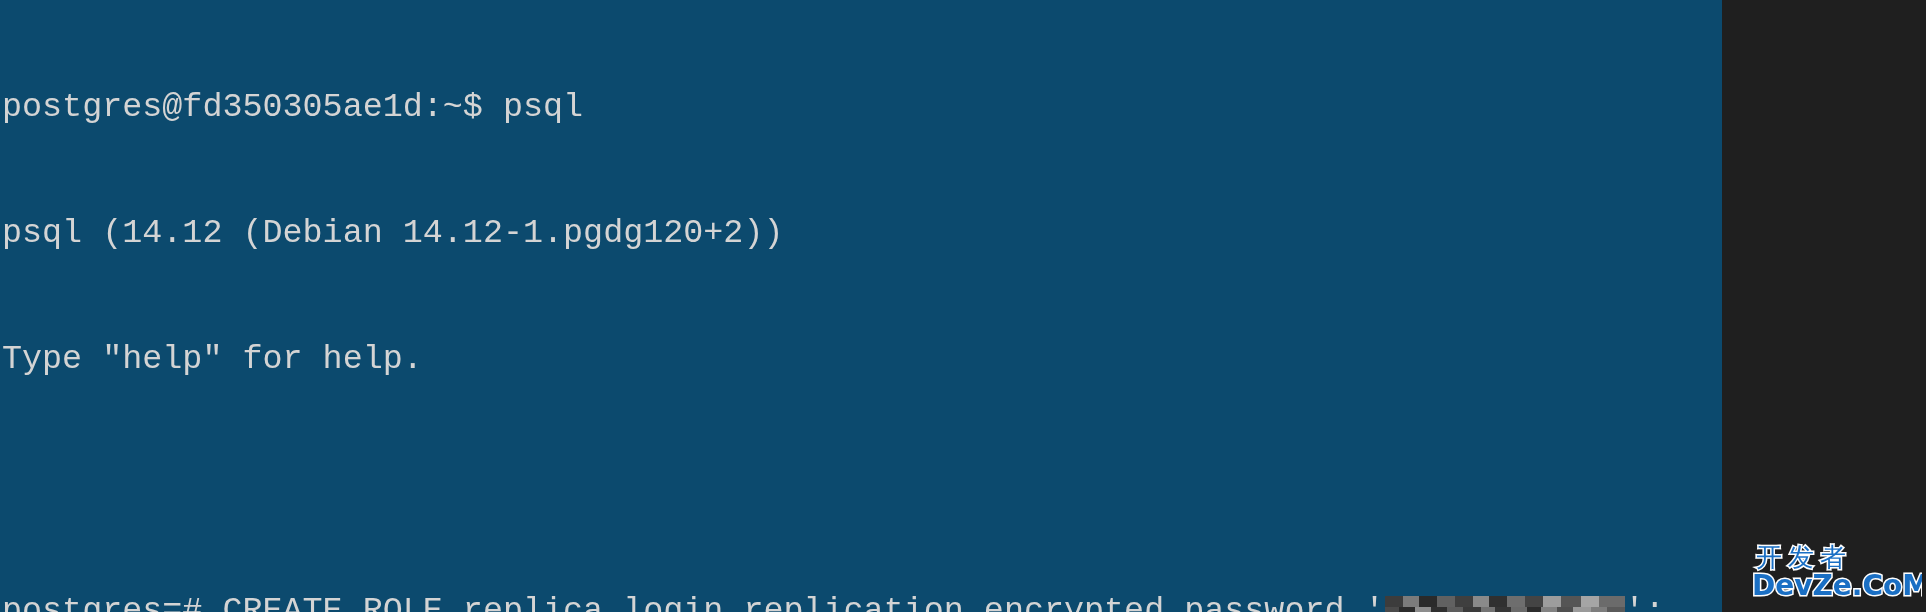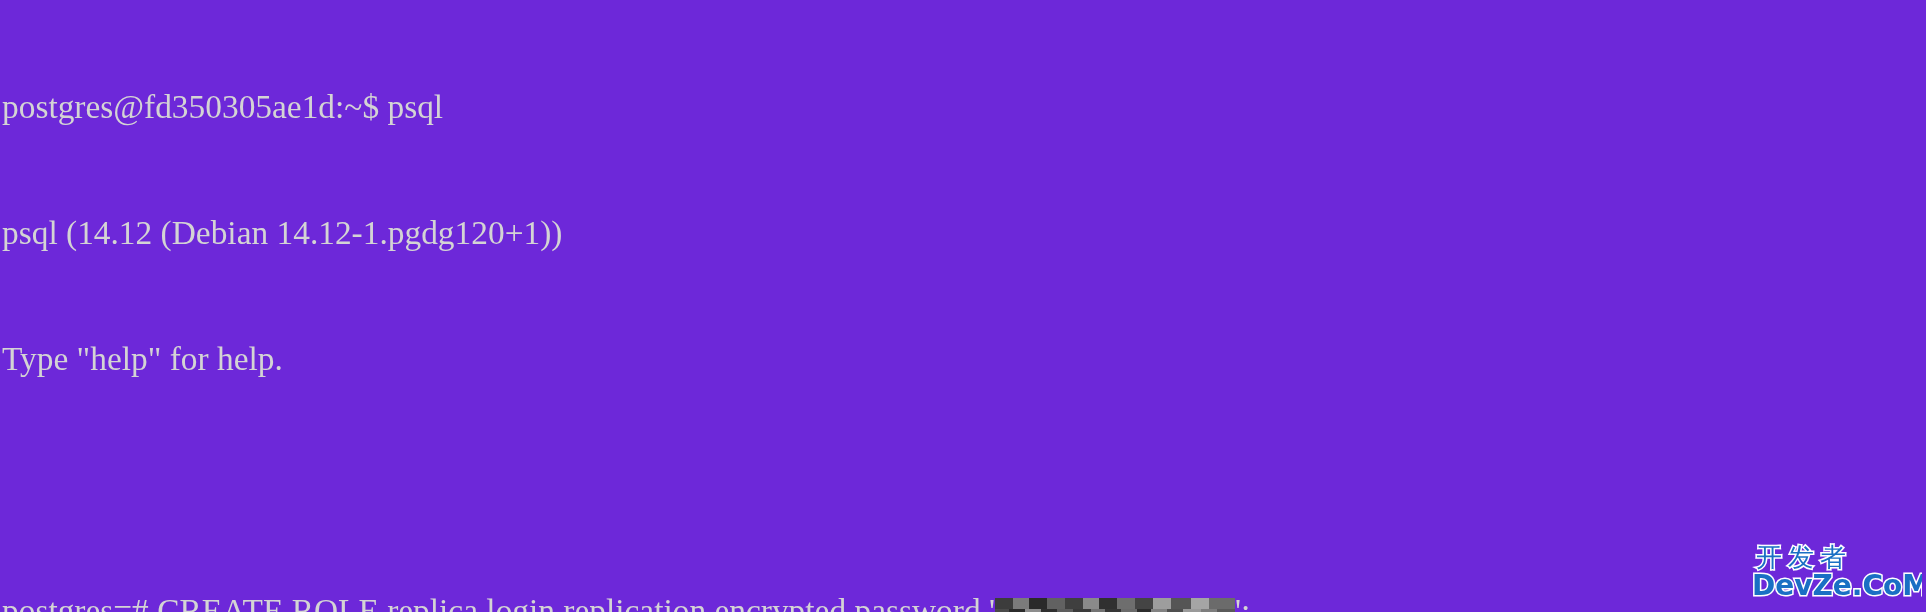--- a/index.html
+++ b/index.html
@@ -11,25 +11,25 @@
     width: 1926px;
     height: 612px;
     overflow: hidden;
     position: relative;
     font-family: "DejaVu Sans Mono", "Liberation Mono", monospace;
   }
   #terminal {
     position: absolute;
     left: 0;
     top: 0;
-    width: 1926px;
+    width: 1722px;
     height: 612px;
-    background: #6d28d9;
+    background: #0c4a6e;
     color: #d4d4d4;
-    font-family: Liberation Serif, serif;
+    font-family: Liberation Mono, monospace;
     font-size: 33.4px;
     line-height: 42px;
     letter-spacing: 0px;
     padding: 2px 0 0 2px;
     box-sizing: border-box;
     white-space: pre;
     overflow: hidden;
   }
   .line {
     white-space: pre;
@@ -109,21 +109,21 @@
     height: 62px;
     z-index: 5;
   }
   #watermark svg { display: block; }
 </style>
 </head>
 <body>
 
 <div id="terminal">
   <span class="line">postgres@fd350305ae1d:~$ psql</span>
-  <span class="line">psql (14.12 (Debian 14.12-1.pgdg120+1))</span>
+  <span class="line">psql (14.12 (Debian 14.12-1.pgdg120+2))</span>
   <span class="line">Type "help" for help.</span>
   <span class="line blank"> </span>
   <span class="line"><span>postgres=# CREATE ROLE replica login replication encrypted password '</span><span class="pwd-blur"></span><span>';</span></span>
   
   
   
   
   
   
   

